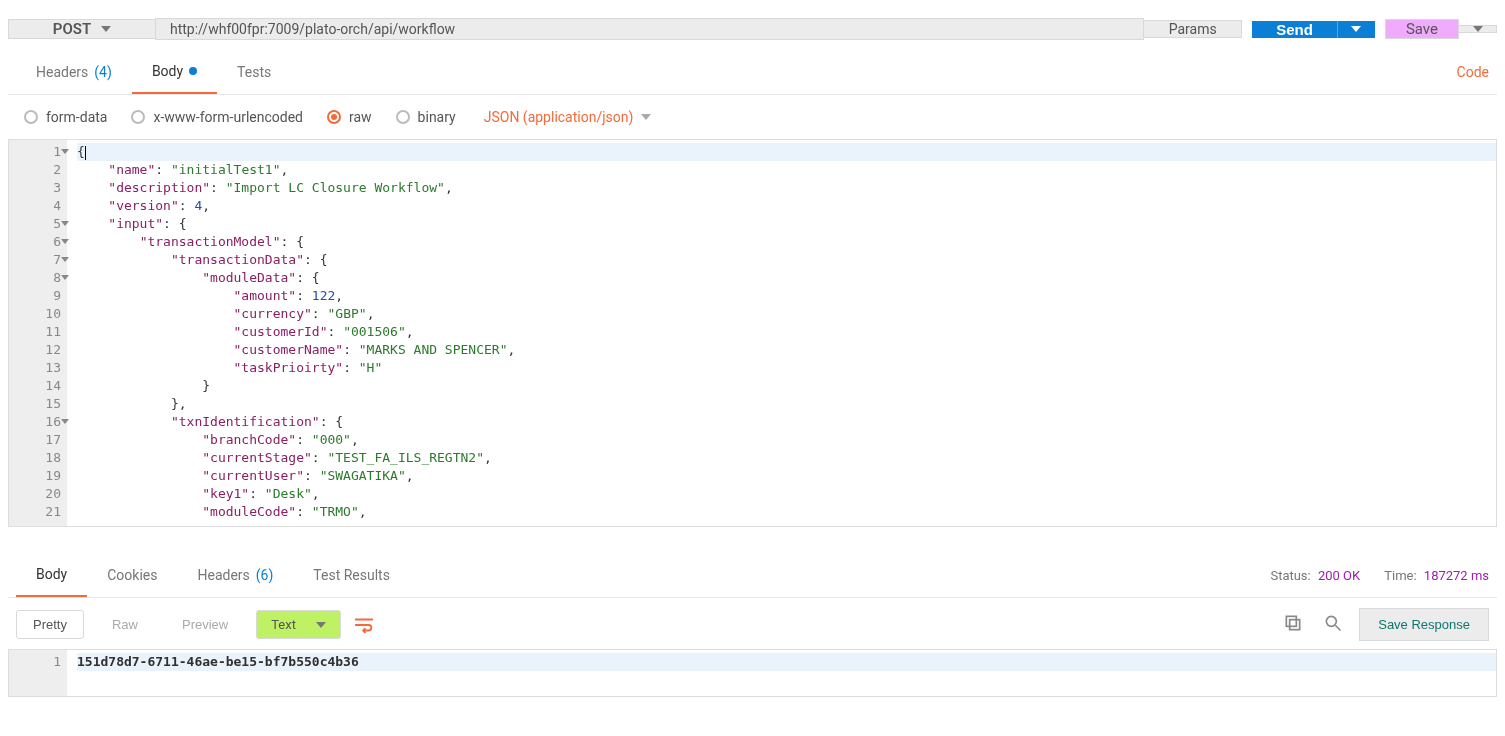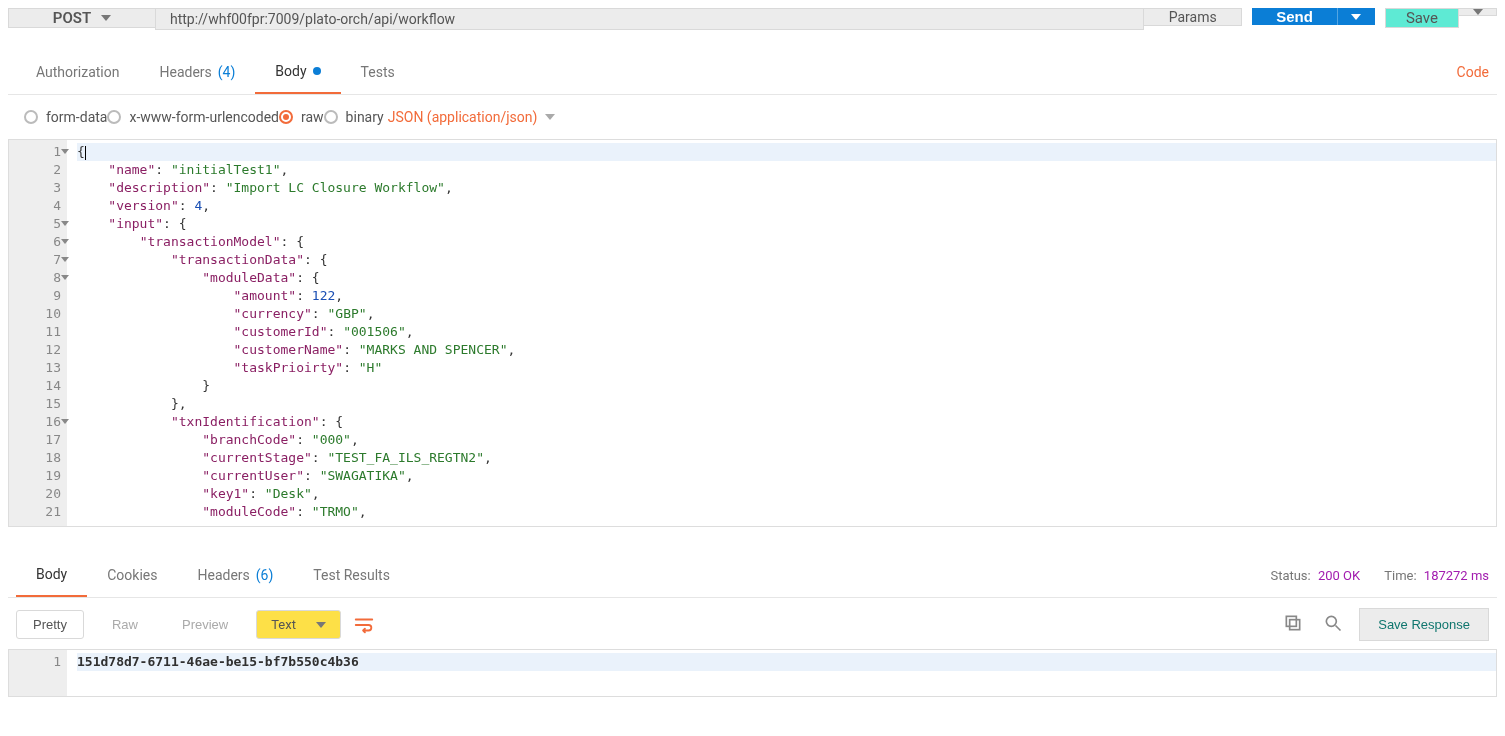--- a/index.html
+++ b/index.html
@@ -1,44 +1,44 @@
 <!DOCTYPE html>
 <html><head>
 <meta charset="utf-8">
 <style>
   * { box-sizing: border-box; margin: 0; padding: 0; }
   body { font-family: -apple-system, BlinkMacSystemFont, "Segoe UI", Roboto, Arial, sans-serif; font-size: 13px; color: #303030; background: #fff; }
   .wrap { width: 1505px; height: 736px; padding: 8px 8px 0 8px; }
 
   
-  .reqbar { display: flex; gap: 0; align-items: flex-start; height: 42px; }
+  .reqbar { display: flex; gap: 0; align-items: center; height: 42px; }
   .method { width: 147px; background: #ececec; border: 1px solid #d9d9d9; border-right: none; display: flex; align-items: center; justify-content: center; gap: 10px; color: #555; font-weight: 600; font-size: 15px; cursor: pointer; }
   .chevron { width: 0; height: 0; border-left: 5px solid transparent; border-right: 5px solid transparent; border-top: 6px solid #777; }
   .url { flex: 1; border: 1px solid #d9d9d9; background: #ececec; display: flex; align-items: center; padding: 2px 14px; color: #555; font-size: 14px; }
   .params { width: 98px; border: 1px solid #d9d9d9; border-left: none; background: #ececec; display: flex; align-items: center; justify-content: center; color: #555; font-size: 14px; cursor: pointer; }
   .gap { width: 10px; }
   .send { background: #0b7ed6; color: #fff; border: none; display: flex; align-items: center; justify-content: center; font-size: 15px; font-weight: 600; padding: 0 24px; cursor: pointer; }
   .sendwrap { display: flex; }
   .senddd { background: #0b7ed6; border-left: 1px solid rgba(255,255,255,.3); width: 38px; display: flex; align-items: center; justify-content: center; cursor: pointer; }
   .senddd .chevron { border-top-color: #fff; }
-  .save { background: #5eead4; border: 1px solid #d9d9d9; color: #555; font-size: 15px; padding: 0 20px; display: flex; align-items: center; cursor: pointer; }
+  .save { background: #f0abfc; border: 1px solid #d9d9d9; color: #555; font-size: 15px; padding: 0 20px; display: flex; align-items: center; cursor: pointer; }
   .savedd { background: #ececec; border: 1px solid #d9d9d9; border-left: none; width: 38px; display: flex; align-items: center; justify-content: center; cursor: pointer; }
 
   
   .tabs { display: flex; align-items: center; height: 44px; padding: 0 8px; position: relative; }
   .tab { padding: 0 20px; color: #777; font-size: 14px; height: 100%; display: flex; align-items: center; gap: 6px; cursor: pointer; }
   .tab.active { color: #333; border-bottom: 2px solid #f26b3a; }
   .tabcount { color: #0b7ed6; }
   .tabdot { width: 8px; height: 8px; border-radius: 50%; background: #0b7ed6; display: inline-block; }
   .codelink { position: absolute; right: 8px; color: #f26b3a; font-size: 14px; cursor: pointer; }
 
   .sep { border-top: 1px solid #e6e6e6; }
 
   
-  .bodytypes { display: flex; align-items: flex-end; padding: 14px 16px; font-size: 14px; color: #555; }
+  .bodytypes { display: flex; align-items: flex-end; gap: 24px; padding: 14px 16px; font-size: 14px; color: #555; }
   .radiolabel { display: flex; align-items: center; gap: 8px; cursor: pointer; }
   .radio { width: 14px; height: 14px; border: 2px solid #bbb; border-radius: 50%; display: inline-block; position: relative; }
   .radio.sel { border-color: #f26b3a; }
   .radio.sel::after { content:""; position:absolute; inset:2px; border-radius:50%; background:#f26b3a; }
   .contenttype { color: #f26b3a; display: flex; align-items: center; gap: 8px; cursor: pointer; font-size: 14px; margin-left: 4px; }
   .contenttype .chevron { border-top-color: #aaa; }
 
   
   .editor { display: flex; border: 1px solid #ddd; font-family: "Menlo","Consolas",monospace; font-size: 13px; line-height: 18px; height: 388px; overflow: hidden; }
   .gutter { background: #eee; color: #888; text-align: right; padding: 3px 6px 3px 0; width: 58px; }
@@ -55,21 +55,21 @@
 
   
   .resp-tabs { display: flex; align-items: center; height: 44px; padding: 0 8px; position: relative; margin-top: 26px; }
   .resp-tabs .tab.active { border-bottom: 2px solid #f26b3a; }
   .respmeta { position: absolute; right: 8px; font-size: 13px; color: #777; display: flex; gap: 24px; }
   .respmeta .v { color: #a21caf; margin-left: 4px; }
 
   .resptoolbar { display: flex; align-items: center; gap: 12px; padding: 10px 8px 8px; }
   .pillbtn { border: 1px solid #d9d9d9; background: #fff; color: #555; padding: 6px 16px; border-radius: 3px; font-size: 13px; cursor: pointer; }
   .pillbtn.ghost { border: none; background: transparent; color: #aaa; }
-  .selectbtn { border: 1px solid #d9d9d9; background: #fde047; color: #555; padding: 6px 14px; border-radius: 3px; font-size: 13px; display: flex; align-items: center; gap: 20px; cursor: pointer; }
+  .selectbtn { border: 1px solid #d9d9d9; background: #bef264; color: #555; padding: 6px 14px; border-radius: 3px; font-size: 13px; display: flex; align-items: center; gap: 20px; cursor: pointer; }
   .wrapicon { color: #f26b3a; font-size: 20px; line-height: 0; display: inline-flex; }
   .toolspacer { flex: 1; }
   .iconbtn { color: #888; font-size: 18px; cursor: pointer; padding: 2px 4px; }
   .saveresp { border: 1px solid #d9d9d9; background: #ececec; color: #0f766e; padding: 8px 18px; font-size: 13px; cursor: pointer; }
 
   .respeditor { display: flex; border: 1px solid #ddd; font-family: "Menlo","Consolas",monospace; font-size: 13px; line-height: 18px; height: 48px; }
   .respeditor .gutter { width: 58px; }
   .respeditor .code .row.hl { background: #eaf2fb; font-weight: bold; }
 </style>
 </head>
@@ -100,23 +100,20 @@
     <div class="gap"></div>
     <div class="save">
       <span>Save</span>
     </div>
     <div class="savedd">
       <span class="chevron"></span>
     </div>
   </div>
 
   <div class="tabs">
-    <div class="tab">
-        <span>Authorization</span>
-      </div>
     <div class="tab">
       <span>Headers</span>
       <span class="tabcount">(4)</span>
     </div>
     <div class="tab active">
       <span>Body</span>
       <span class="tabdot"></span>
     </div>
     <div class="tab">
         <span>Tests</span>

